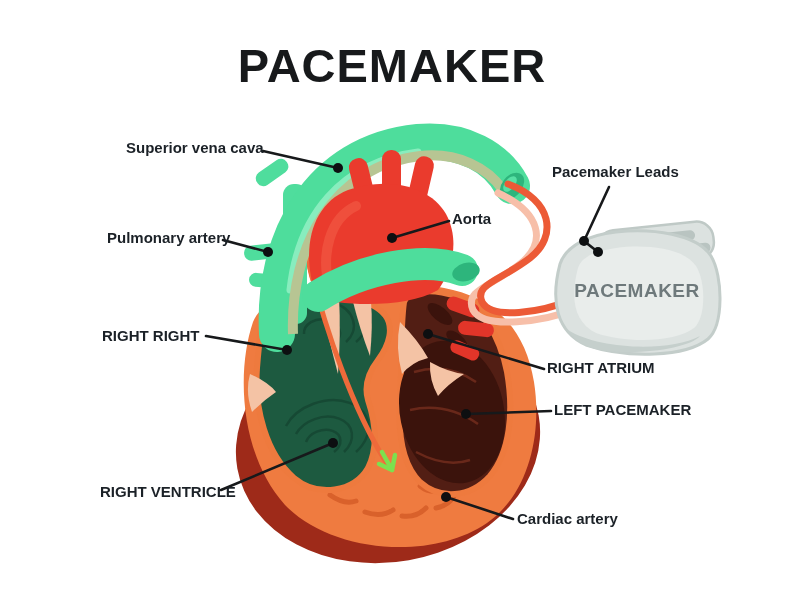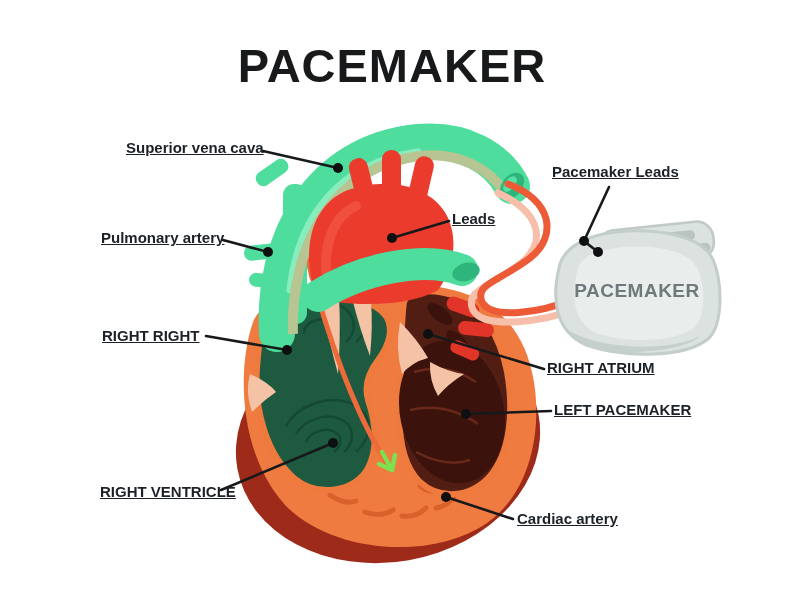--- a/index.html
+++ b/index.html
@@ -6,21 +6,21 @@
   #stage{
     position:relative;width:784px;height:615px;background:#ffffff;overflow:hidden;
     font-family:"Liberation Sans", sans-serif;
   }
   #stage svg{position:absolute;left:0;top:0;}
   .title{
     position:absolute;left:0;right:0;top:38px;text-align:center;
     font-size:47px;font-weight:800;letter-spacing:1px;color:#17191b;
   }
   .label{
-    position:absolute;font-size:15px;font-weight:700;color:#1b2127;white-space:nowrap;text-decoration:underline;
+    position:absolute;font-size:15px;font-weight:700;color:#1b2127;white-space:nowrap;
   }
   .device-label{
     position:absolute;left:566px;top:280px;width:142px;text-align:center;
     font-size:19px;font-weight:700;letter-spacing:.5px;color:#6e797b;
   }
 </style>
 </head>
 <body>
 
 <div id="stage">
@@ -180,24 +180,24 @@
     <circle cx="598" cy="252" r="5"></circle>
     <circle cx="428" cy="334" r="5"></circle>
     <circle cx="466" cy="414" r="5"></circle>
     <circle cx="446" cy="497" r="5"></circle>
   </g>
 </svg>
 
 <div class="title">PACEMAKER</div>
 
 <div class="label" style="left:126px;top:139px">Superior vena cava</div>
-<div class="label" style="left:101px;top:229px">Pulmonary artery</div>
+<div class="label" style="left:107px;top:229px">Pulmonary artery</div>
 <div class="label" style="left:102px;top:327px">RIGHT RIGHT</div>
 <div class="label" style="left:100px;top:483px">RIGHT VENTRICLE</div>
-<div class="label" style="left:452px;top:210px">Leads</div>
+<div class="label" style="left:452px;top:210px">Aorta</div>
 <div class="label" style="left:552px;top:163px">Pacemaker Leads</div>
 <div class="label" style="left:547px;top:359px">RIGHT ATRIUM</div>
 <div class="label" style="left:554px;top:401px">LEFT PACEMAKER</div>
 <div class="label" style="left:517px;top:510px">Cardiac artery</div>
 
 <div class="device-label">PACEMAKER</div>
 
 </div>
 
 </body></html>

